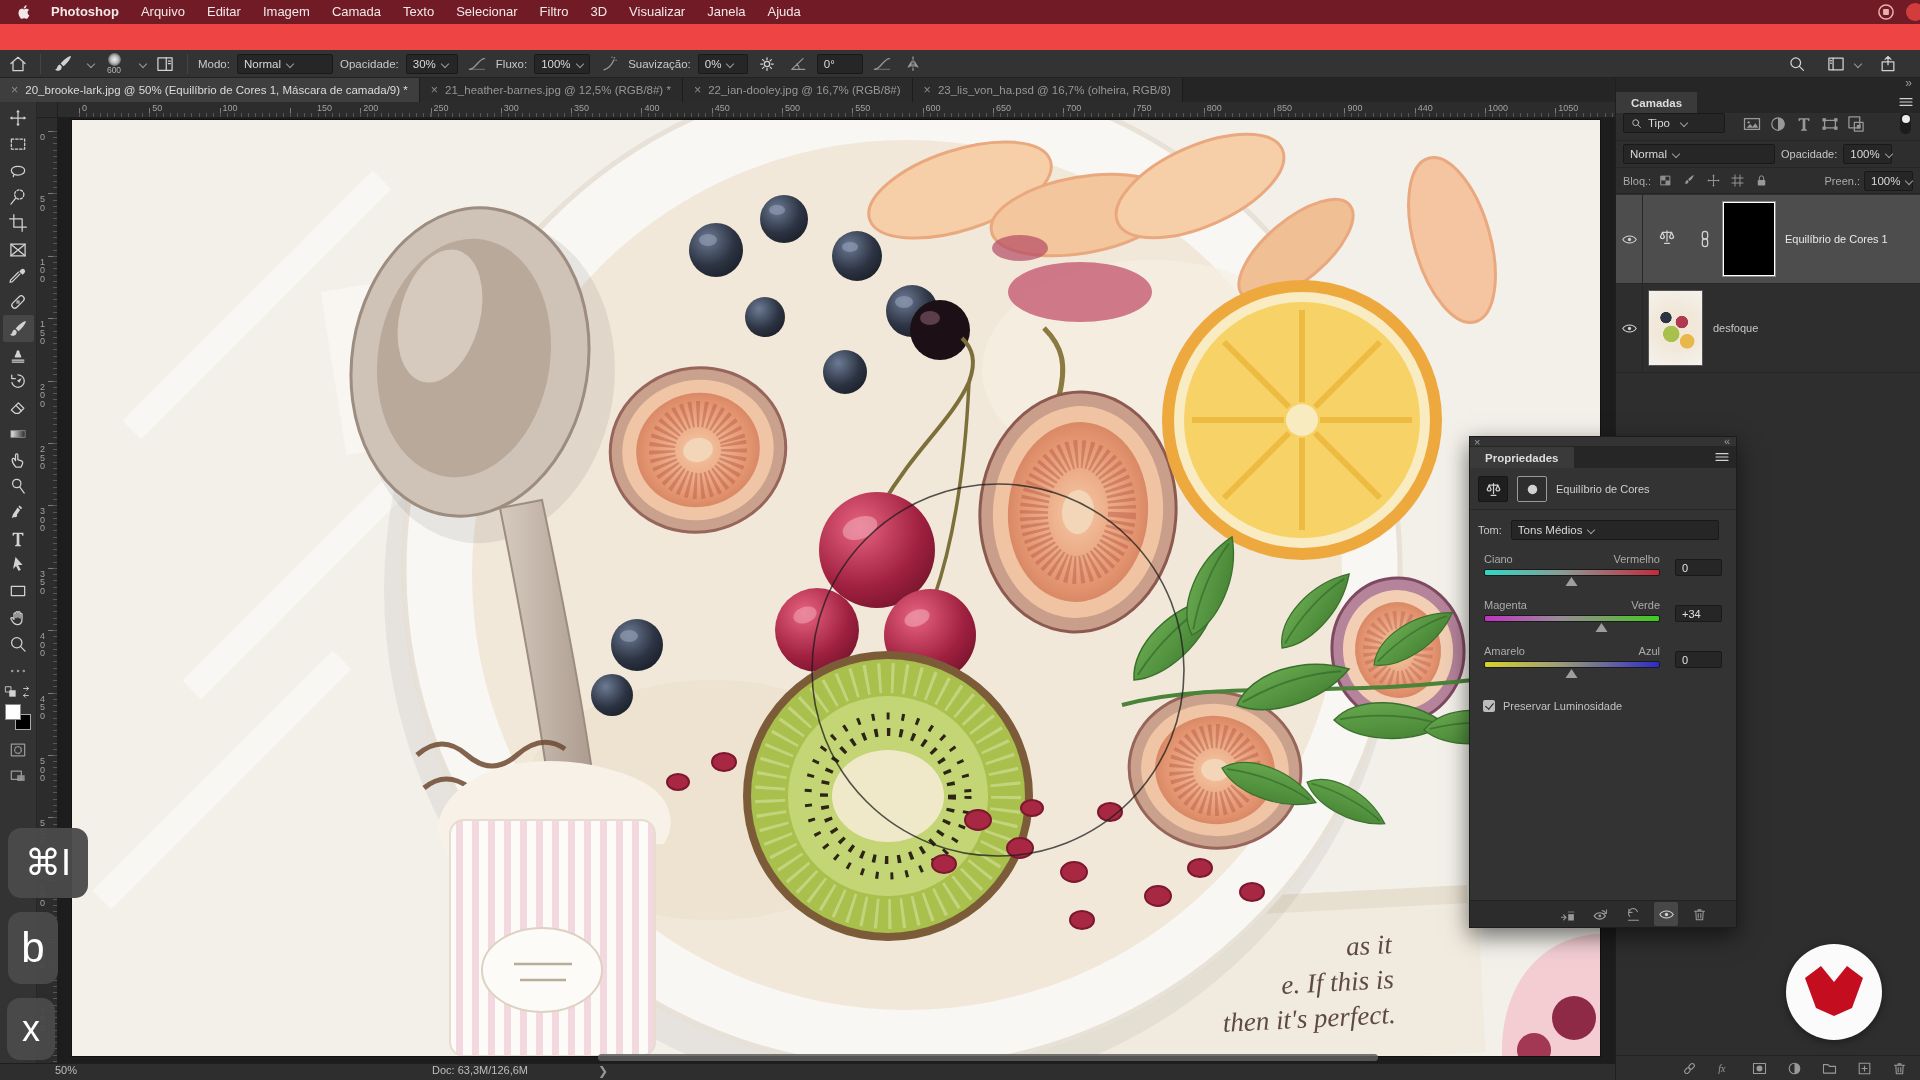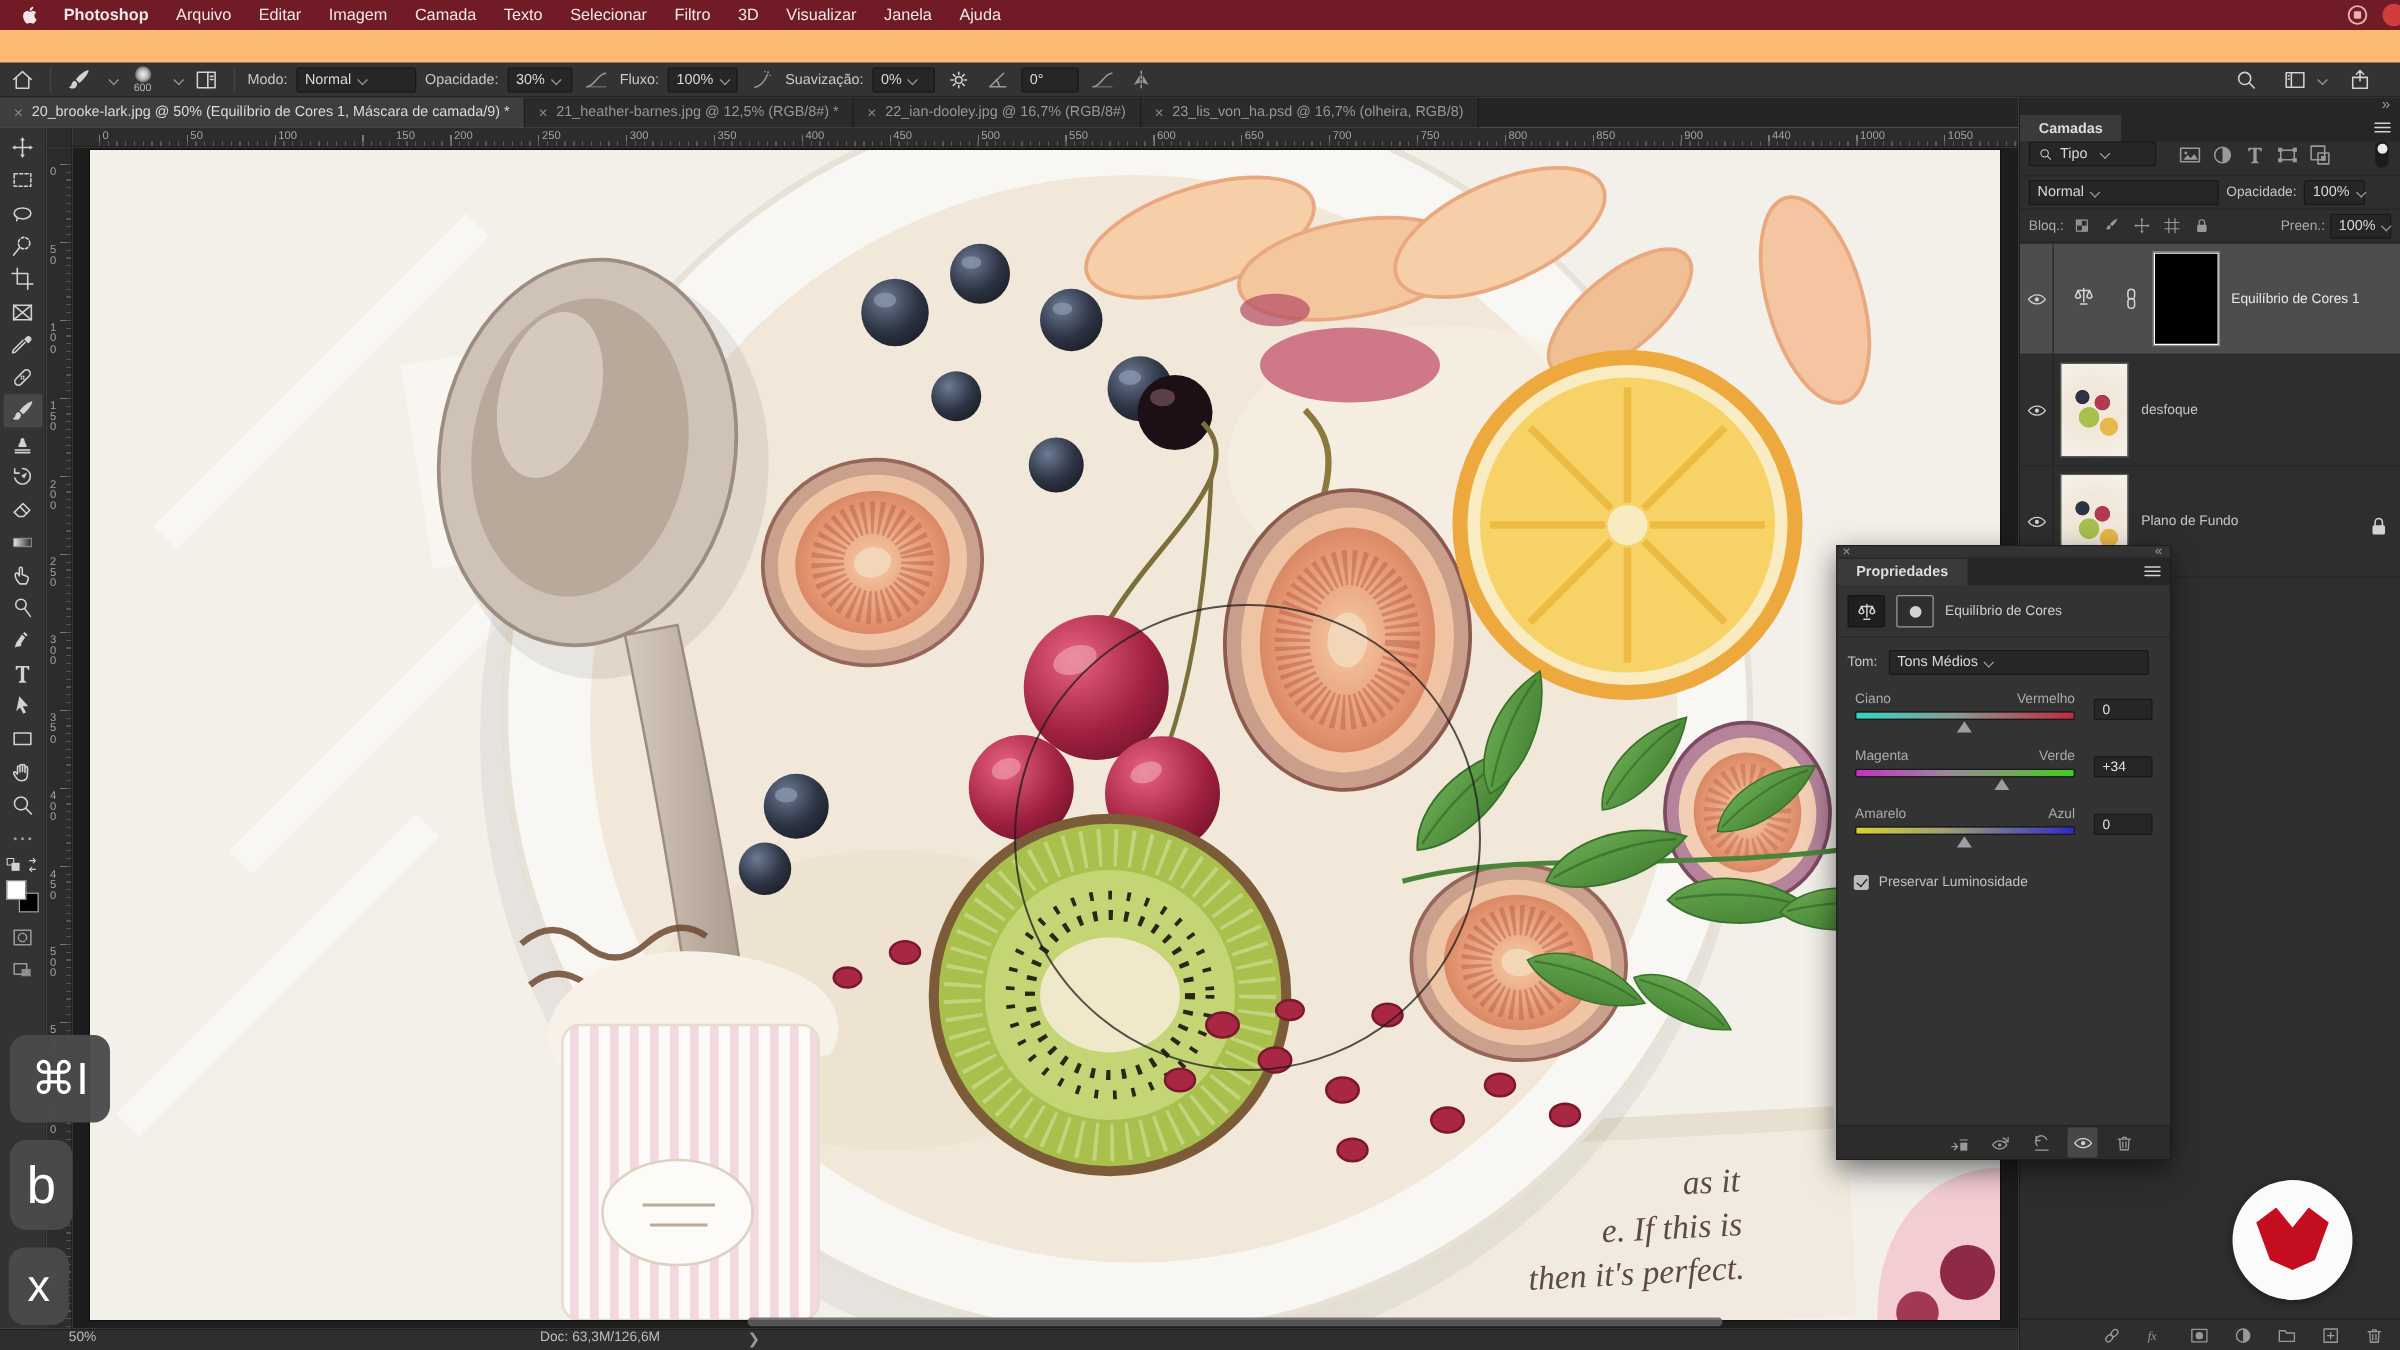--- a/index.html
+++ b/index.html
@@ -1,18 +1,18 @@
 <!DOCTYPE html>
 <html><head>
 <meta charset="utf-8">
 <style>
 *{margin:0;padding:0;box-sizing:border-box}
 html,body{width:1920px;height:1080px;overflow:hidden;background:#1d1d1d;
  font-family:"Liberation Sans","DejaVu Sans",sans-serif}
-#app{position:relative;width:1920px;height:1080px;background:#fdba74}
+#app{position:relative;width:1920px;height:1080px;background:#ef4444}
 
 
 .menubar{position:absolute;left:0;top:0;width:1920px;height:24px;background:#701b25;
  display:flex;align-items:center;padding:0 10px;color:#f2e8e9;font-size:13px;z-index:20}
 .menubar .apple{width:20px;height:18px;margin:0 6px 0 4px}
 .menubar .mi{padding:0 11px;line-height:24px;white-space:nowrap}
 .menubar .mi.b{font-weight:bold}
 .mb-sp{flex:1}
 .mb-right{display:flex;align-items:center;gap:8px}
 .mb-right svg{width:18px;height:18px}
@@ -1006,38 +1006,20 @@
             <span>
               <svg class="ic" viewBox="0 0 24 24">
                 <path class="s" d="M2.5 12S6 7 12 7s9.5 5 9.5 5-3.5 5-9.5 5S2.5 12 2.5 12z"></path>
                 <circle class="f" cx="12" cy="12" r="2.3"></circle>
               </svg>
             </span>
           </div>
           <div class="photo-thumb"></div>
           <span class="lname">desfoque</span>
         </div>
-        <div class="lrow">
-          <div class="eyecell">
-            <span>
-              <svg class="ic" viewBox="0 0 24 24">
-                <path class="s" d="M2.5 12S6 7 12 7s9.5 5 9.5 5-3.5 5-9.5 5S2.5 12 2.5 12z"></path>
-                <circle class="f" cx="12" cy="12" r="2.3"></circle>
-              </svg>
-            </span>
-          </div>
-          <div class="photo-thumb"></div>
-          <span class="lname">Plano de Fundo</span>
-          <span class="locksm">
-            <svg class="ic" viewBox="0 0 24 24">
-              <rect class="f" x="6" y="11" width="12" height="9" rx="1.5"></rect>
-              <path class="s" d="M8.5 11V8a3.5 3.5 0 017 0v3"></path>
-            </svg>
-          </span>
-        </div>
       </div>
     <div class="layers-bottom">
       <span class="icbtn dim">
           <svg class="ic" viewBox="0 0 24 24">
             <g transform="rotate(45 12 12)">
               <rect class="s" x="9" y="3.5" width="6" height="8.5" rx="3"></rect>
               <rect class="s" x="9" y="12" width="6" height="8.5" rx="3"></rect>
             </g>
           </svg>
         </span>

